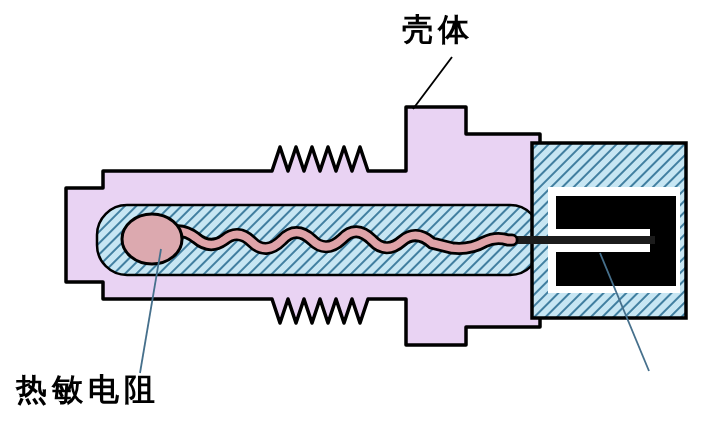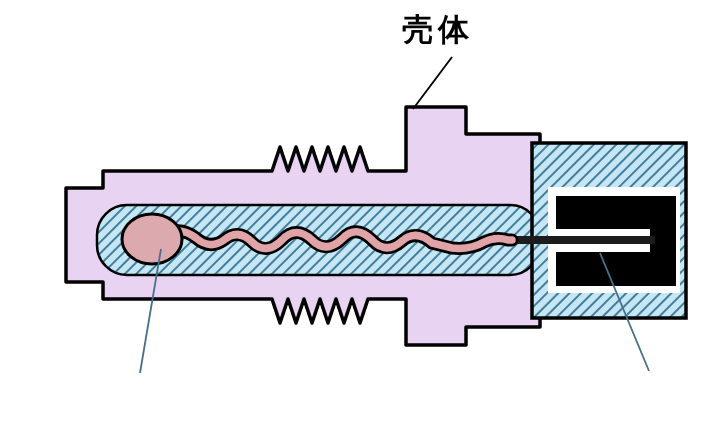--- a/index.html
+++ b/index.html
@@ -90,16 +90,17 @@
 
     <ellipse cx="152" cy="239" rx="30" ry="25" stroke="#000000" stroke-width="3" fill="#DCA9AF"></ellipse>
 
     <line x1="452" y1="57" x2="413" y2="109" stroke="#000000" stroke-width="1.8"></line>
     <line x1="140" y1="373" x2="161" y2="249" stroke-width="1.8" stroke="#46708C"></line>
     <line x1="649" y1="371" x2="600" y2="253" stroke-width="1.8" stroke="#46708C"></line>
   </svg>
 
   <div class="diagram-label label-housing">壳体</div>
 
+  <div class="diagram-label label-thermistor">热敏电阻</div>
 
 
 
 </div>
 
 </body></html>

